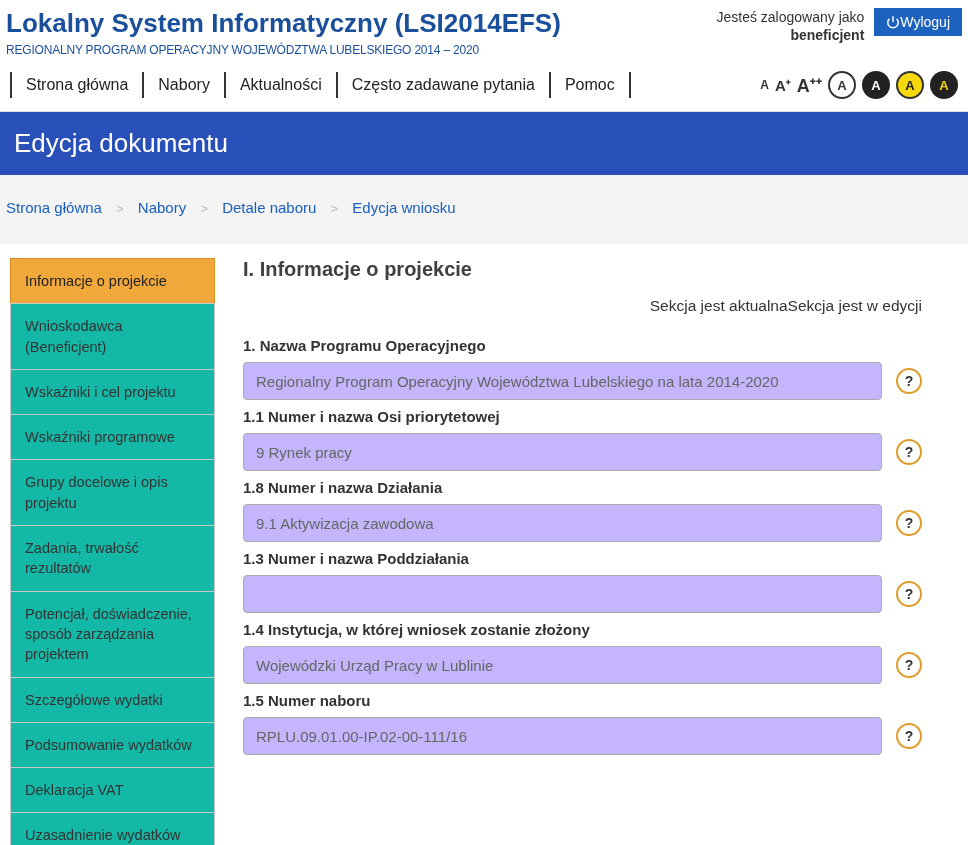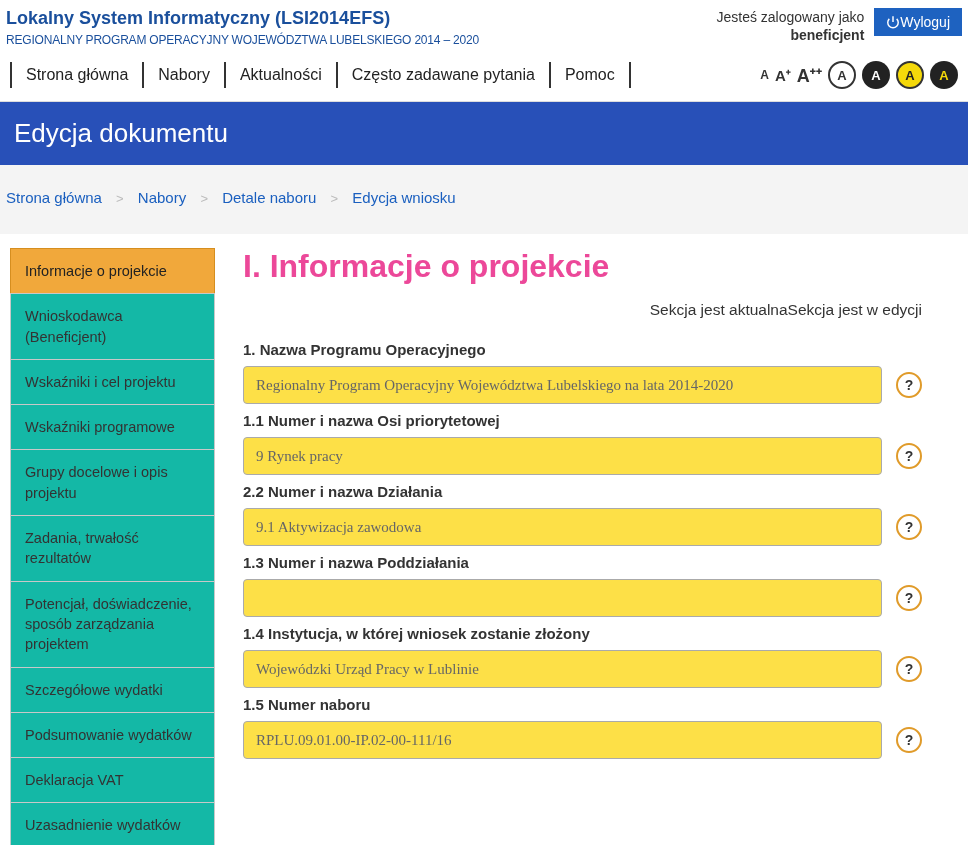--- a/index.html
+++ b/index.html
@@ -1,19 +1,19 @@
 <!DOCTYPE html>
 <html><head>
 <meta charset="utf-8">
 <style>
 * { box-sizing: border-box; margin: 0; padding: 0; }
 body { font-family: -apple-system, BlinkMacSystemFont, "Segoe UI", Arial, sans-serif; background: #fff; color: #333; width: 968px; }
 .header-top { display: flex; justify-content: space-between; padding: 8px 6px 4px 6px; }
 .header-left { }
-.site-title { color: #1a4f9c; font-size: 18px; font-weight: bold; }
+.site-title { color: #1a4f9c; font-size: 26px; font-weight: bold; }
 .site-subtitle { color: #1a4f9c; font-size: 12px; text-transform: uppercase; margin-top: 4px; letter-spacing: -0.2px; }
 .header-right { text-align: right; display: flex; align-items: flex-start; gap: 10px; }
 .login-info { text-align: right; font-size: 14px; line-height: 1.3; }
 .login-info .label { color: #333; }
 .login-info .user { font-weight: bold; color: #333; }
 .logout-btn { background: #1e62c0; color: #fff; border: none; padding: 6px 12px; font-size: 14px; cursor: pointer; display: inline-flex; align-items: center; }
 .logout-btn .power-icon { display: inline-block; width: 14px; height: 14px; }
 .nav-row { display: flex; justify-content: space-between; align-items: center; padding: 10px 10px 12px 10px; border-bottom: 1px solid #ddd; }
 .main-nav { display: flex; }
 .main-nav .nav-item { padding: 4px 14px; font-size: 16px; color: #222; cursor: pointer; border-left: 2px solid #333; border-right: 2px solid #333; margin-right: -2px; }
@@ -32,26 +32,26 @@
 .page-banner { background: #2850b8; color: #fff; padding: 16px 14px; font-size: 26px; }
 .breadcrumb-bar { background: #f4f4f4; padding: 24px 6px 28px 6px; font-size: 15px; }
 .breadcrumb-bar .crumb { color: #1a5fbf; cursor: pointer; }
 .breadcrumb-bar .crumb.active { color: #1a5fbf; }
 .breadcrumb-bar .sep { color: #bbb; margin: 0 10px; font-size: 13px; }
 .content-area { display: flex; gap: 28px; padding: 14px 6px 30px 10px; }
 .sidebar { width: 205px; flex-shrink: 0; }
 .sidebar-item { background: #14b8a6; border: 1px solid #c8c8c8; padding: 12px 14px; font-size: 14.5px; color: #333; cursor: pointer; margin-bottom: -1px; line-height: 1.4; }
 .sidebar-item.active { background: #f1a83b; color: #222; border-color: #d68e1f; }
 .main-panel { flex: 1; padding-right: 40px; }
-.section-title { color: #ec4899; font-size: 32px; font-weight: bold; margin-bottom: 16px; }
+.section-title { color: #404040; font-size: 20px; font-weight: bold; margin-bottom: 16px; }
 .section-status { display: flex; justify-content: flex-end; font-size: 15.5px; color: #333; margin-bottom: 22px; }
 .field-group { margin-bottom: 8px; position: relative; }
 .field-label { font-weight: bold; font-size: 15px; margin-bottom: 8px; }
 .field-row { display: flex; align-items: center; gap: 14px; }
-.field-input { flex: 1; border: 1px solid #aaa; border-radius: 4px; padding: 8px 12px; background: #fde047; color: #666; font-size: 15px; height: 38px; font-family: Liberation Serif, serif; }
+.field-input { flex: 1; border: 1px solid #aaa; border-radius: 4px; padding: 8px 12px; background: #c4b5fd; color: #666; font-size: 15px; height: 38px; }
 .help-btn { width: 26px; height: 26px; border-radius: 50%; border: 2px solid #e09b2a; background: #fff; color: #333; font-weight: bold; font-size: 14px; display: flex; align-items: center; justify-content: center; cursor: pointer; flex-shrink: 0; }
 </style>
 </head>
 <body>
 
 <div class="header-top">
   <div class="header-left">
     <div class="site-title">Lokalny System Informatyczny (LSI2014EFS)</div>
     <div class="site-subtitle">REGIONALNY PROGRAM OPERACYJNY WOJEWÓDZTWA LUBELSKIEGO 2014 – 2020</div>
   </div>
@@ -137,21 +137,21 @@
 
     <div class="field-group">
       <div class="field-label">1.1 Numer i nazwa Osi priorytetowej</div>
       <div class="field-row">
         <input class="field-input" readonly="" value="9 Rynek pracy" style="">
         <div class="help-btn">?</div>
       </div>
     </div>
 
     <div class="field-group">
-      <div class="field-label">2.2 Numer i nazwa Działania</div>
+      <div class="field-label">1.8 Numer i nazwa Działania</div>
       <div class="field-row">
         <input class="field-input" readonly="" value="9.1 Aktywizacja zawodowa" style="">
         <div class="help-btn">?</div>
       </div>
     </div>
 
     <div class="field-group">
       <div class="field-label">1.3 Numer i nazwa Poddziałania</div>
       <div class="field-row">
         <input class="field-input" readonly="" value="" style="">

